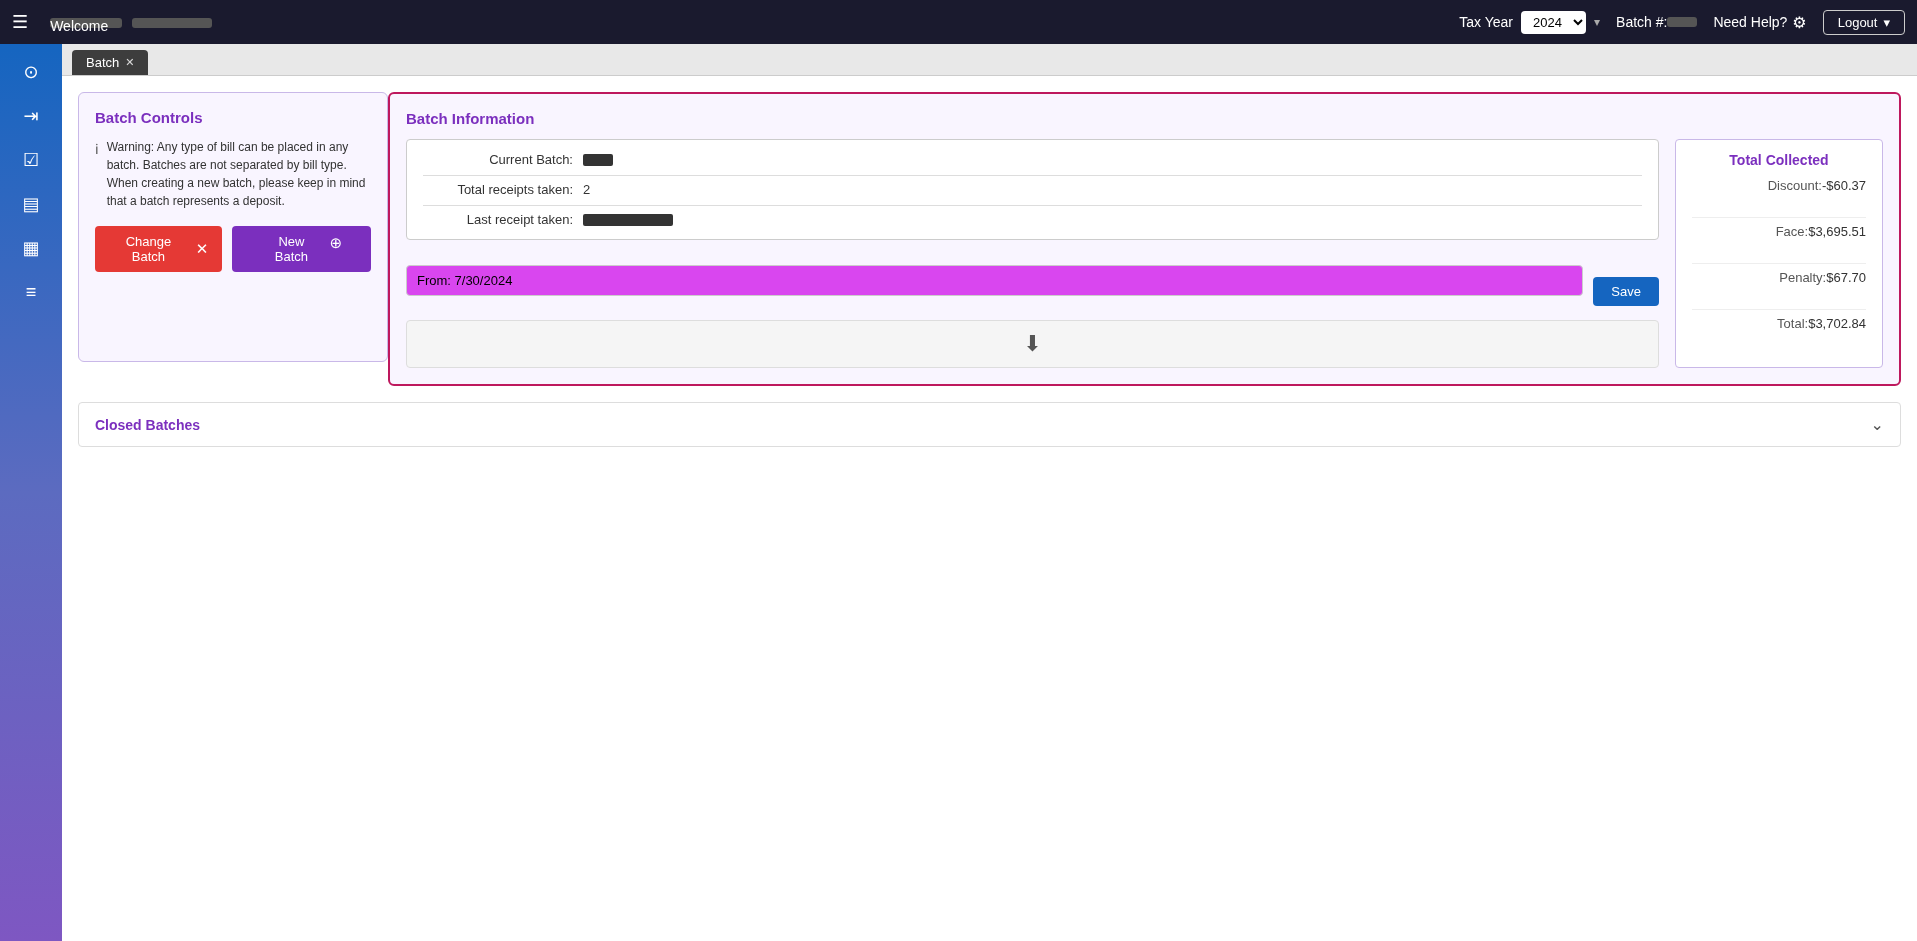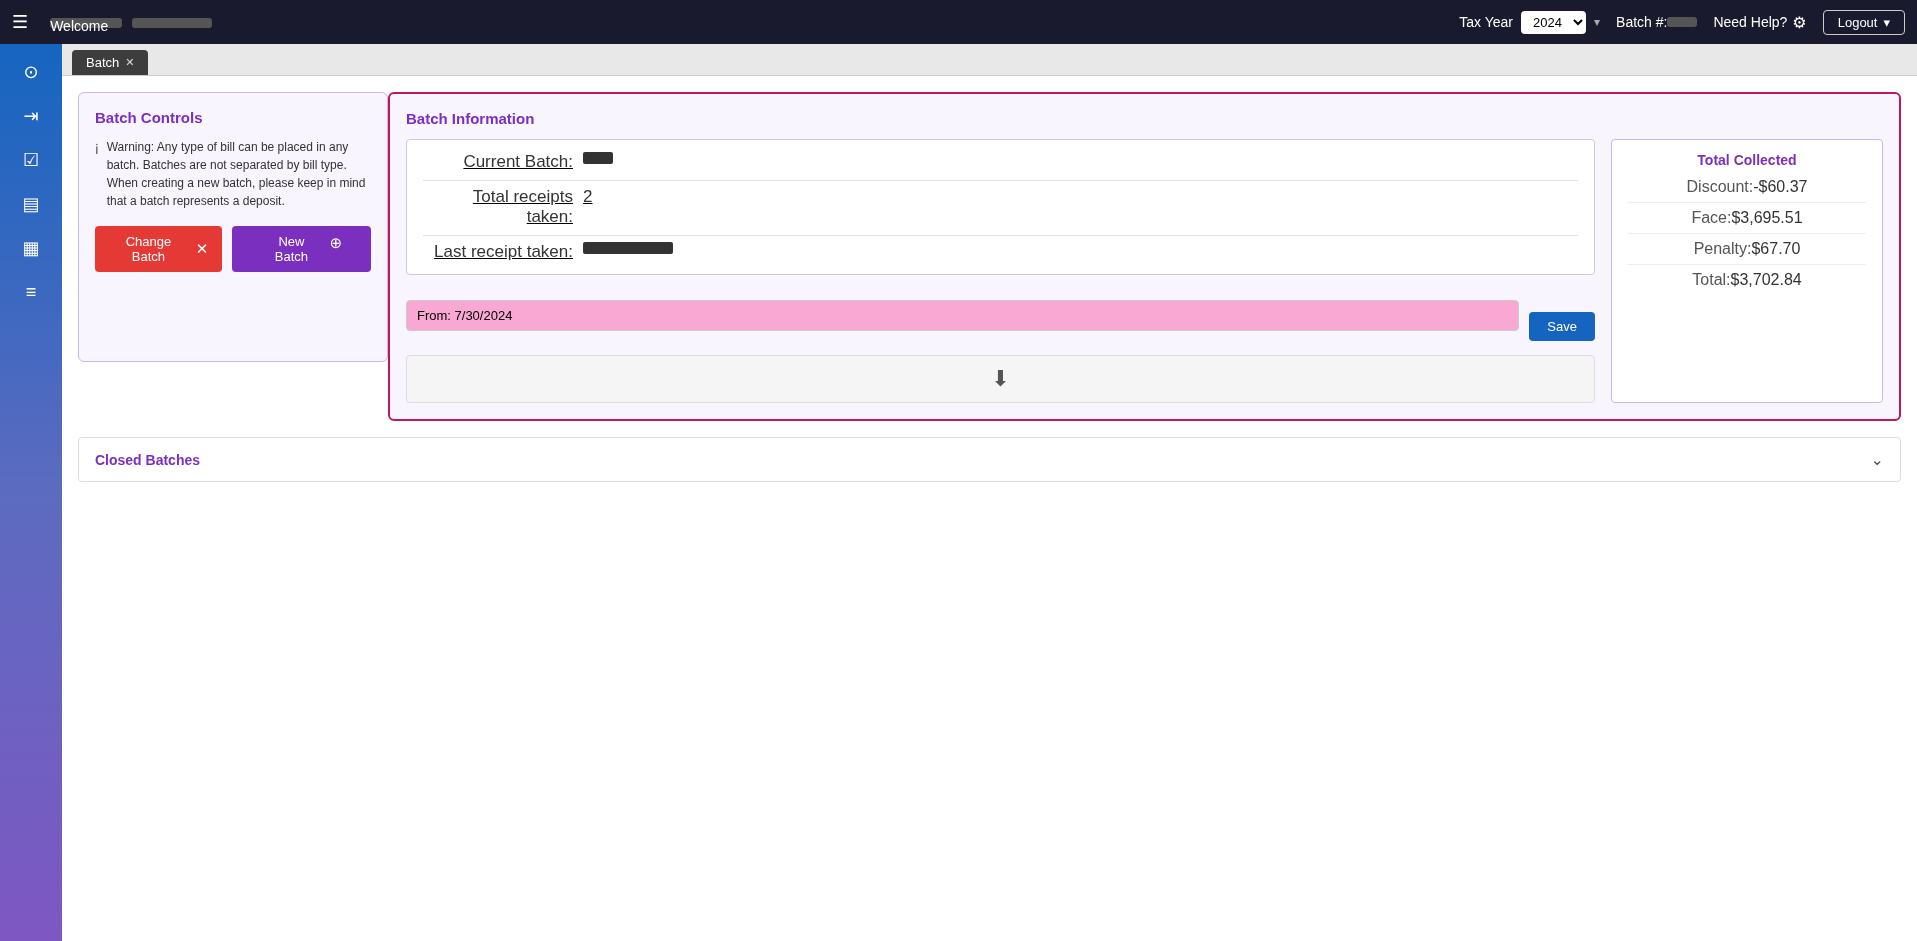--- a/index.html
+++ b/index.html
@@ -182,24 +182,23 @@
     }
     .batch-fields {
       flex: 1;
       border: 1px solid #ccc;
       border-radius: 4px;
       background: #fff;
       padding: 12px 16px;
     }
     .field-row {
       display: flex;
-      align-items: flex-start;
+      align-items: center;
       margin-bottom: 8px;
-      font-size: 17px;
-      text-decoration: underline;
+      font-size: 13px;
     }
     .field-row:last-child { margin-bottom: 0; }
     .field-label {
       width: 160px;
       text-align: right;
       padding-right: 10px;
       color: #333;
     }
     .field-value {
       display: inline-block;
@@ -223,38 +222,38 @@
       vertical-align: middle;
     }
     .field-hr {
       border: none;
       border-top: 1px solid #ddd;
       margin: 6px 0;
     }
 
     
     .total-collected {
-      width: 272px;
+      width: 208px;
       border: 1px solid #c9b8e8;
       border-radius: 4px;
       padding: 12px 16px;
       background: #fff;
     }
     .total-collected h3 {
       color: #7b2fbe;
       font-size: 14px;
       text-align: center;
       margin-bottom: 10px;
     }
     .total-row {
       display: flex;
-      justify-content: center;
-      font-size: 16px;
+      justify-content: flex-end;
+      font-size: 13px;
       margin-bottom: 6px;
-      padding-bottom: 6px;
+      padding-bottom: 24px;
       border-bottom: 1px solid #eee;
     }
     .total-row:last-child { border-bottom: none; margin-bottom: 0; }
     .total-row .t-label { color: #555; }
     .total-row .t-value { color: #333; font-weight: 500; }
 
     
     .batch-desc-section {
       margin-top: 14px;
     }
@@ -267,21 +266,21 @@
       display: flex;
       align-items: center;
       gap: 10px;
     }
     .batch-desc-input {
       flex: 1;
       padding: 7px 10px;
       border: 1px solid #ccc;
       border-radius: 4px;
       font-size: 13px;
-      background: #f9a8d4;
+      background: #d946ef;
     }
     .save-btn {
       background: #1565c0;
       color: #fff;
       border: none;
       padding: 7px 18px;
       border-radius: 4px;
       cursor: pointer;
       font-size: 13px;
       margin-top: 23px;

